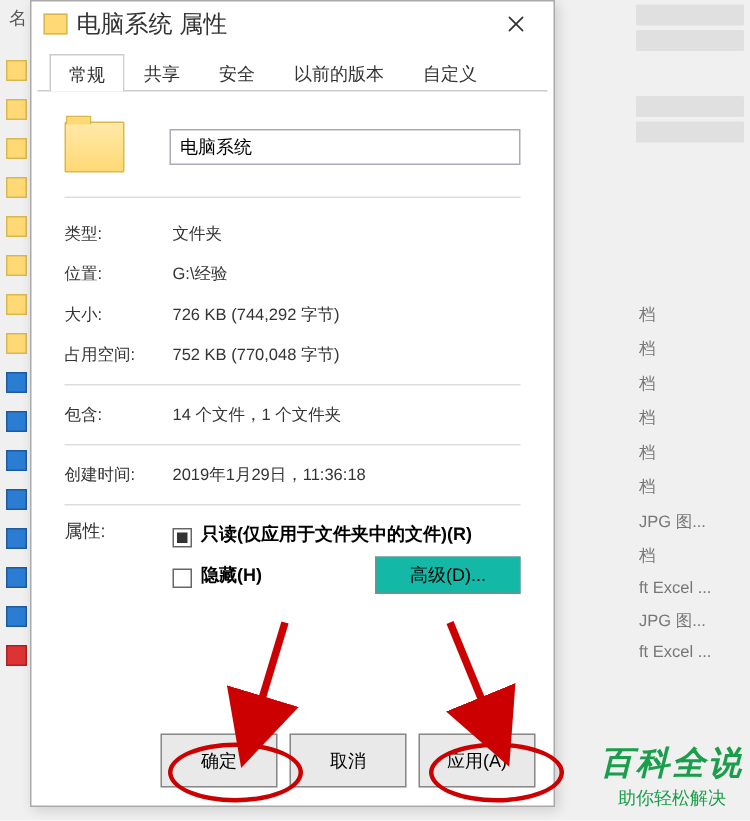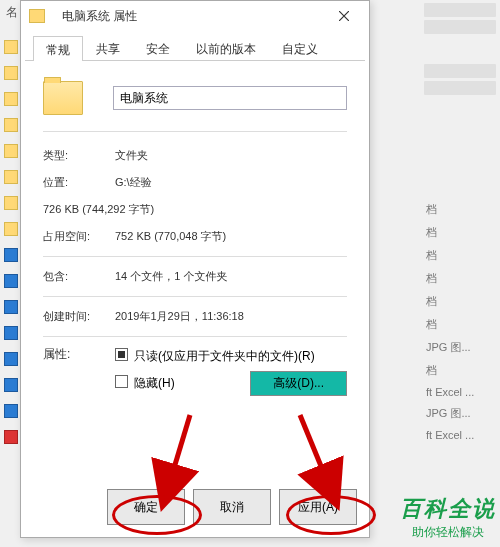--- a/index.html
+++ b/index.html
@@ -11,21 +11,21 @@
     .bg-file-item { font-size: 11px; color: #777; padding: 4px 0 4px 6px; white-space: nowrap; }
     .bg-gray-block { background: #e0e0e0; height: 14px; margin: 3px 4px; border-radius: 1px; }
     .bg-left-icons { position: absolute; left: 4px; top: 40px; width: 14px; }
     .bg-left-icon { width: 14px; height: 14px; margin-bottom: 12px; }
     .ic-folder { background: #ffd976; border: 1px solid #d9b94f; }
     .ic-doc { background: #2b7cd3; border: 1px solid #1e5a9e; }
     .ic-pdf { background: #d33; border: 1px solid #a22; }
     
     
     .dialog { position: absolute; left: 20px; top: 0; width: 350px; height: 538px; background: #fff; border: 1px solid #aaa; box-shadow: 2px 2px 8px rgba(0,0,0,0.15); }
-    .titlebar { height: 30px; display: flex; align-items: center; padding: 0 4px 0 8px; font-size: 12px; gap: 11px; }
+    .titlebar { height: 30px; display: flex; align-items: center; padding: 0 4px 0 8px; font-size: 16px; }
     .title-icon { width: 16px; height: 14px; background: #ffd976; border: 1px solid #d9b94f; margin-right: 6px; }
     .title-text { flex: 1; color: #333; }
     .close-btn { width: 42px; height: 28px; display: flex; align-items: center; justify-content: center; font-size: 15px; color: #333; cursor: pointer; }
     
     
     .tabs { display: flex; padding: 4px 8px 0 8px; border-bottom: 1px solid #ccc; margin: 0 4px; height: 30px; }
     .tab { padding: 5px 12px; font-size: 12px; color: #333; border: 1px solid transparent; border-bottom: none; cursor: pointer; background: #fff; position: relative; }
     .tab.active { border-color: #ccc; background: #fff; top: 1px; }
     
     
@@ -36,21 +36,21 @@
     .name-input { flex: 1; height: 24px; border: 1px solid #aab; padding: 0 6px; font-size: 12px; margin-left: 16px; }
     
     .prop-row { display: flex; font-size: 11px; color: #333; padding: 6px 0; align-items: center; }
     .prop-label { width: 72px; color: #333; }
     .prop-value { flex: 1; }
     .sep { border-top: 1px solid #ddd; margin: 6px 0; }
     
     .attr-row { display: flex; align-items: center; font-size: 12px; padding: 3px 0; }
     .attr-row .prop-label { align-self: flex-start; }
     .attr-stack { flex: 1; }
-    .check-line { display: flex; align-items: flex-start; gap: 6px; padding: 2px 0; }
+    .check-line { display: flex; align-items: flex-end; gap: 6px; padding: 2px 0; font-weight: bold; }
     .checkbox { width: 13px; height: 13px; border: 1px solid #666; display: inline-flex; align-items: center; justify-content: center; font-size: 10px; line-height: 1; background: #fff; }
     .checkbox.indeterminate { background: #fff; }
     .checkbox.indeterminate::after { content: ""; width: 7px; height: 7px; background: #333; }
     .adv-row { display: flex; align-items: center; justify-content: space-between; gap: 20px; margin-top: 4px; }
     .adv-btn { padding: 3px 22px; font-size: 12px; border: 1px solid #888; background: #14b8a6; cursor: pointer; }
     
     
     .button-row { position: absolute; bottom: 12px; right: 12px; display: flex; gap: 8px; }
     .dlg-btn { width: 78px; height: 36px; font-size: 12px; border: 1px solid #888; background: #e9e9e9; cursor: pointer; }
     
@@ -136,20 +136,21 @@
 
     <div class="prop-row">
       <div class="prop-label">类型:</div>
       <div class="prop-value">文件夹</div>
     </div>
     <div class="prop-row">
       <div class="prop-label">位置:</div>
       <div class="prop-value">G:\经验</div>
     </div>
     <div class="prop-row">
+      <div class="prop-label">大小:</div>
       <div class="prop-value">726 KB (744,292 字节)</div>
     </div>
     <div class="prop-row">
       <div class="prop-label">占用空间:</div>
       <div class="prop-value">752 KB (770,048 字节)</div>
     </div>
 
     <div class="sep"></div>
 
     <div class="prop-row">

